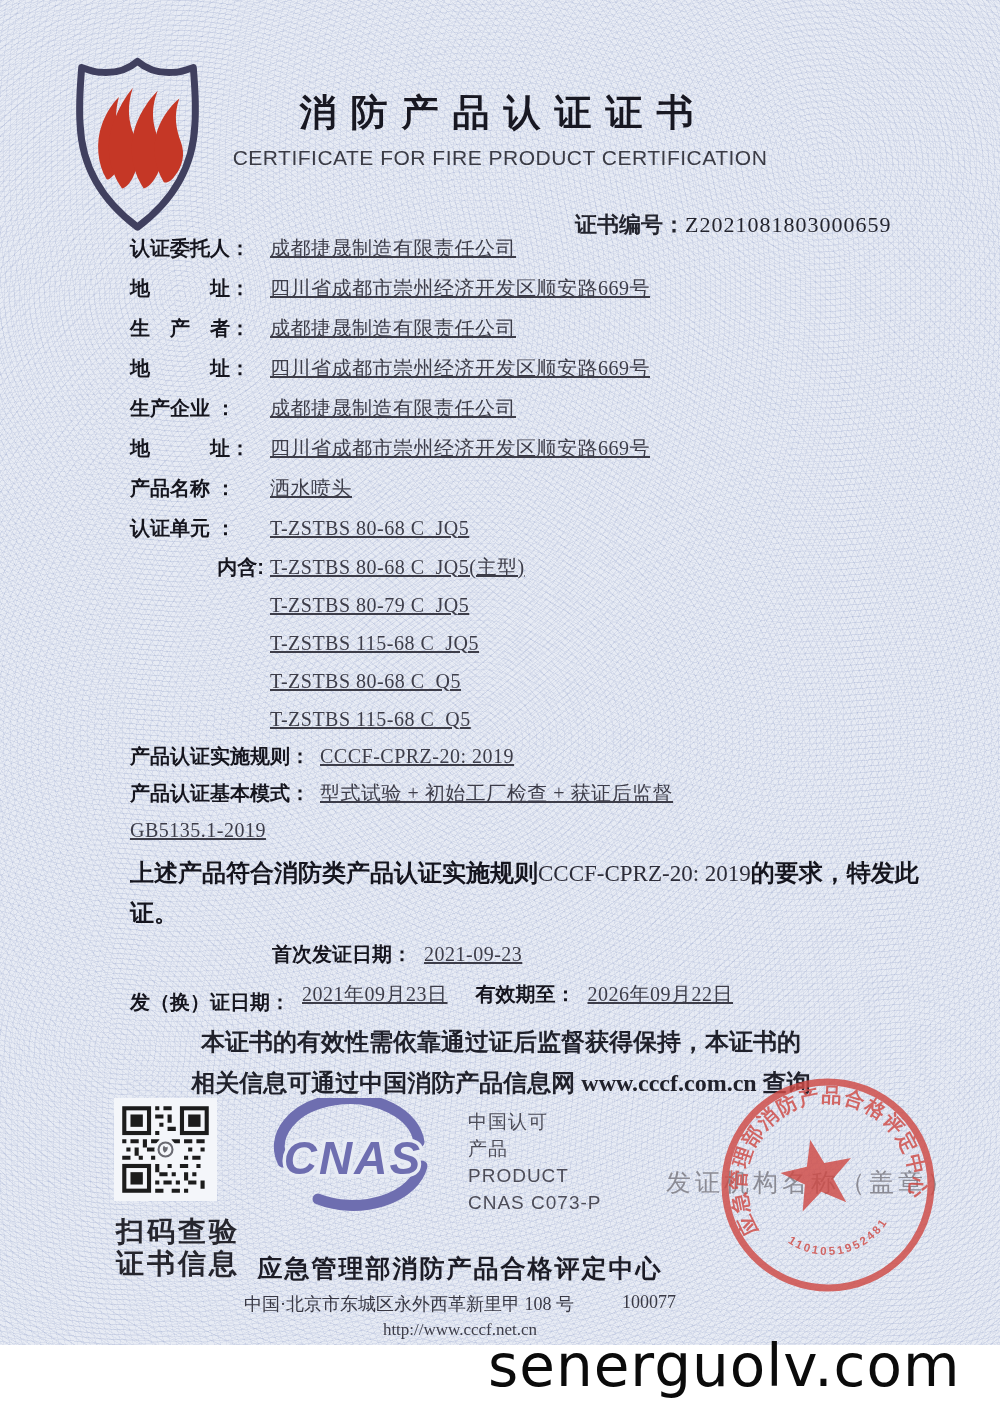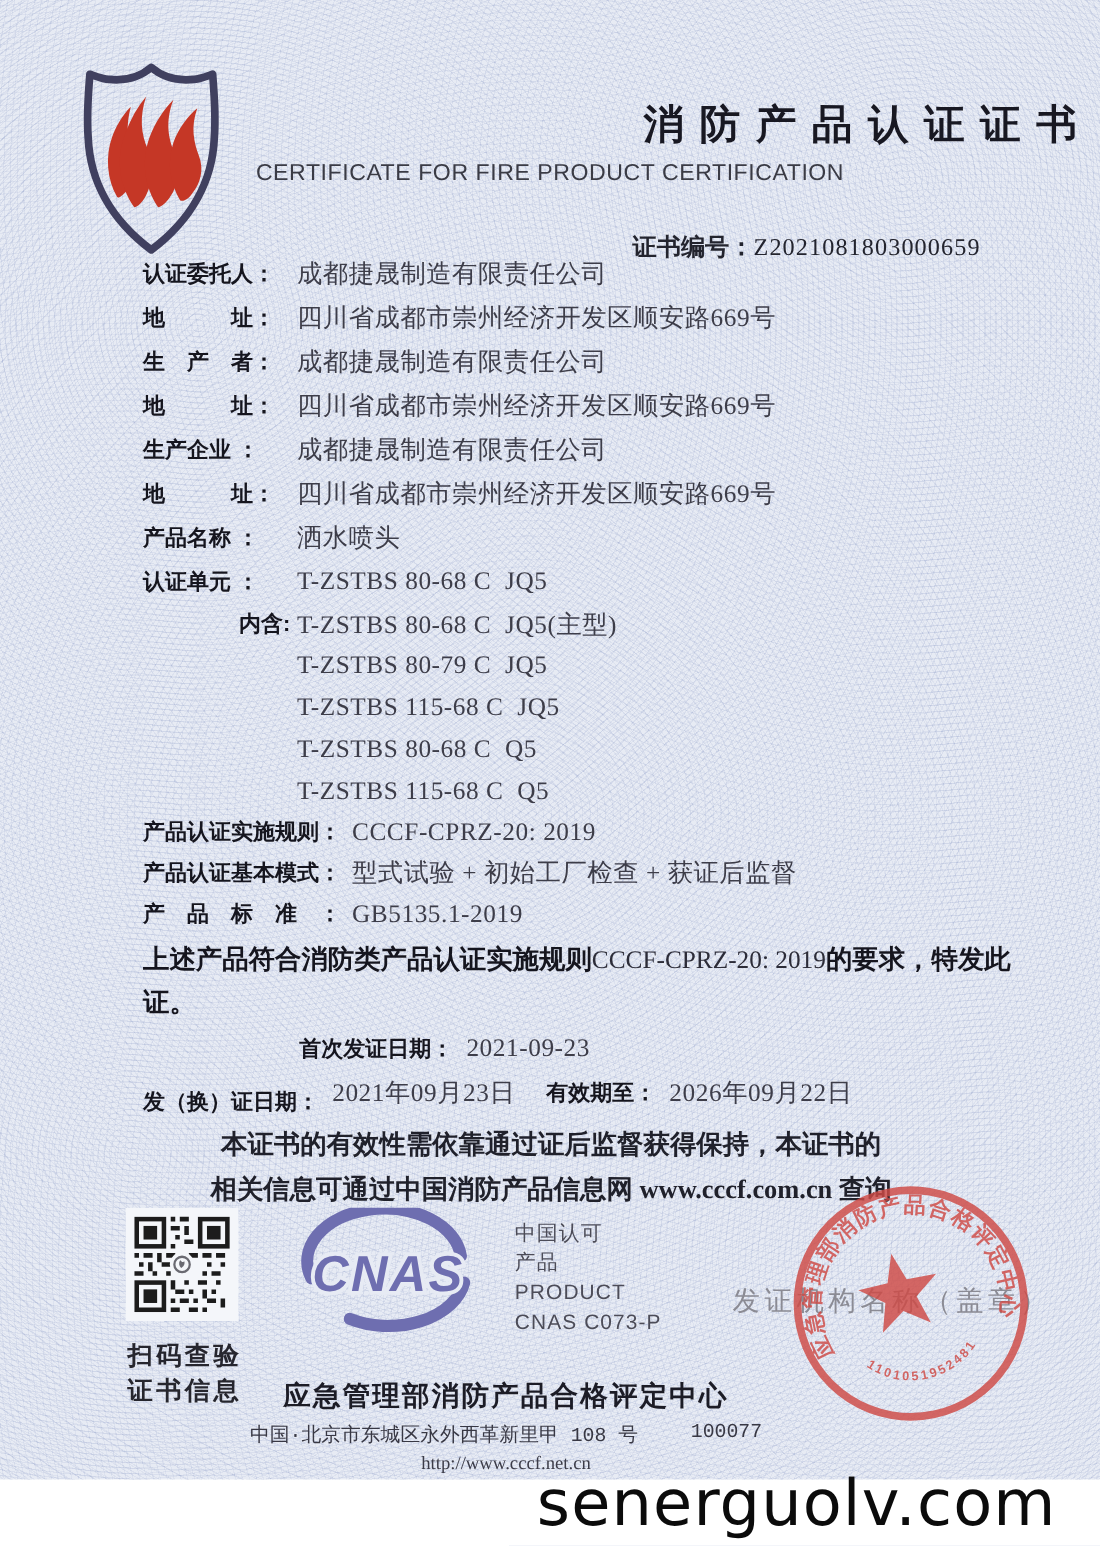--- a/index.html
+++ b/index.html
@@ -14,67 +14,67 @@
     background-image:
       repeating-radial-gradient(circle at 18% 22%, rgba(96,116,176,.10) 0 1px, rgba(0,0,0,0) 1px 5px),
       repeating-radial-gradient(circle at 82% 12%, rgba(96,116,176,.09) 0 1px, rgba(0,0,0,0) 1px 6px),
       repeating-radial-gradient(circle at 48% 55%, rgba(96,116,176,.08) 0 1px, rgba(0,0,0,0) 1px 7px),
       repeating-radial-gradient(circle at 12% 78%, rgba(96,116,176,.08) 0 1px, rgba(0,0,0,0) 1px 5px),
       repeating-radial-gradient(circle at 90% 85%, rgba(96,116,176,.08) 0 1px, rgba(0,0,0,0) 1px 6px);
   }
 
   .logo { position:absolute; left:60px; top:50px; }
 
-  .title { position:absolute; left:0; top:88px; width:993px; text-align:right;
+  .title { position:absolute; left:0; top:88px; width:993px; text-align:center;
            font-size:37px; font-weight:700; letter-spacing:14px; text-indent:14px;
            color:#181822; }
   .subtitle { position:absolute; left:0; top:146px; width:1000px; text-align:center;
               font-size:21px; letter-spacing:.5px; color:#3a3b45; }
   .certno { position:absolute; left:575px; top:210px; font-size:22px; color:#23242e;
             white-space:pre; }
   .certno .lbl-b { font-weight:700; }
   .certno .num { font-family:"Liberation Serif","DejaVu Serif",serif; letter-spacing:1px; }
 
   
   .fields { position:absolute; left:130px; top:228px; width:822px; }
   .frow { height:40px; display:flex; align-items:center; }
   .frow.h38 { height:38px; }
   .frow.h37 { height:37px; }
   .lbl { flex:none; width:140px; font-weight:700; font-size:20px; color:#15151e; white-space:pre; }
   .lbl.inner { text-align:right; padding-right:6px; }
   .frow.wide .lbl { width:auto; padding-right:10px; }
-  .val { font-family:"Liberation Serif","DejaVu Serif",serif; font-size:23px; color:#3d3d49;
-         white-space:pre; letter-spacing:.5px; }
+  .val { font-family:"Liberation Serif","DejaVu Serif",serif; font-size:20px; color:#3d3d49;
+         white-space:pre; letter-spacing:.5px;text-decoration:underline; }
   .indent-val { margin-left:140px; }
 
   .stmt { width:790px; margin-top:4px; line-height:39px; font-size:24px; color:#15151e; }
   .stmt .b { font-weight:700; }
   .stmt .m { font-family:"Liberation Serif","DejaVu Serif",serif; font-size:23px; color:#2c2c38; }
 
   .first-issue { margin-left:142px; margin-top:2px; }
   .notice { margin-top:8px; margin-right:80px; text-align:center;
             font-family:"Liberation Serif","DejaVu Serif",serif; font-weight:700;
             font-size:24px; line-height:41px; color:#20212b; }
 
   
   .qr { position:absolute; left:114px; top:1098px; }
-  .qr-caption { position:absolute; left:116px; top:1216px; font-size:23px; font-weight:700;
+  .qr-caption { position:absolute; left:116px; top:1216px; font-size:28px; font-weight:700;
                 letter-spacing:3px; line-height:32px; color:#26262e; }
   .cnas-logo { position:absolute; left:268px; top:1098px; }
   .cnas-text { position:absolute; left:468px; top:1108px; font-size:19px; line-height:27px;
                color:#4c4c58; letter-spacing:1px; }
   .seal-caption { position:absolute; left:666px; top:1166px; font-size:25px; letter-spacing:4px;
                   color:#8b8b94; z-index:1; }
   .seal { position:absolute; left:706px; top:1063px; z-index:2; opacity:.82; }
 
   .footer-org { position:absolute; left:0; top:1252px; width:920px; text-align:center;
                 font-size:25px; font-weight:700; letter-spacing:2px; color:#1c1c26; }
   .footer-addr { position:absolute; left:0; top:1292px; width:920px; display:flex;
                  justify-content:center; gap:48px;
-                 font-family:Liberation Mono, monospace; font-size:18px; color:#383844; }
+                 font-family:Liberation Serif, serif; font-size:18px; color:#383844; }
   .footer-url { position:absolute; left:0; top:1320px; width:920px; text-align:center;
                 font-family:"Liberation Serif","DejaVu Serif",serif; font-size:17px; color:#3c3c48; }
 
   .watermark { position:absolute; left:488px; top:1332px; font-size:58px; color:#0b0b0b;
                font-family:"DejaVu Sans","Liberation Sans",sans-serif; letter-spacing:1px; }
 </style>
 </head>
 <body>
 
 <div class="paper">
@@ -145,21 +145,20 @@
 
     <div class="frow wide h37">
       <span class="lbl">产品认证实施规则：</span>
       <span class="val">CCCF-CPRZ-20: 2019</span>
     </div>
     <div class="frow wide h37">
       <span class="lbl">产品认证基本模式：</span>
       <span class="val">型式试验 + 初始工厂检查 + 获证后监督</span>
     </div>
     <div class="frow wide h37">
-      <span class="lbl">产　品　标　准　：</span>
       <span class="val">GB5135.1-2019</span>
     </div>
 
     <div class="stmt"><span class="b">上述产品符合消防类产品认证实施规则</span><span class="m">CCCF-CPRZ-20: 2019</span><span class="b">的要求，特发此证。</span></div>
 
     <div class="frow first-issue">
       <span class="lbl" style="width:auto; padding-right:12px;">首次发证日期：</span>
       <span class="val">2021-09-23</span>
     </div>
     <div class="frow">

